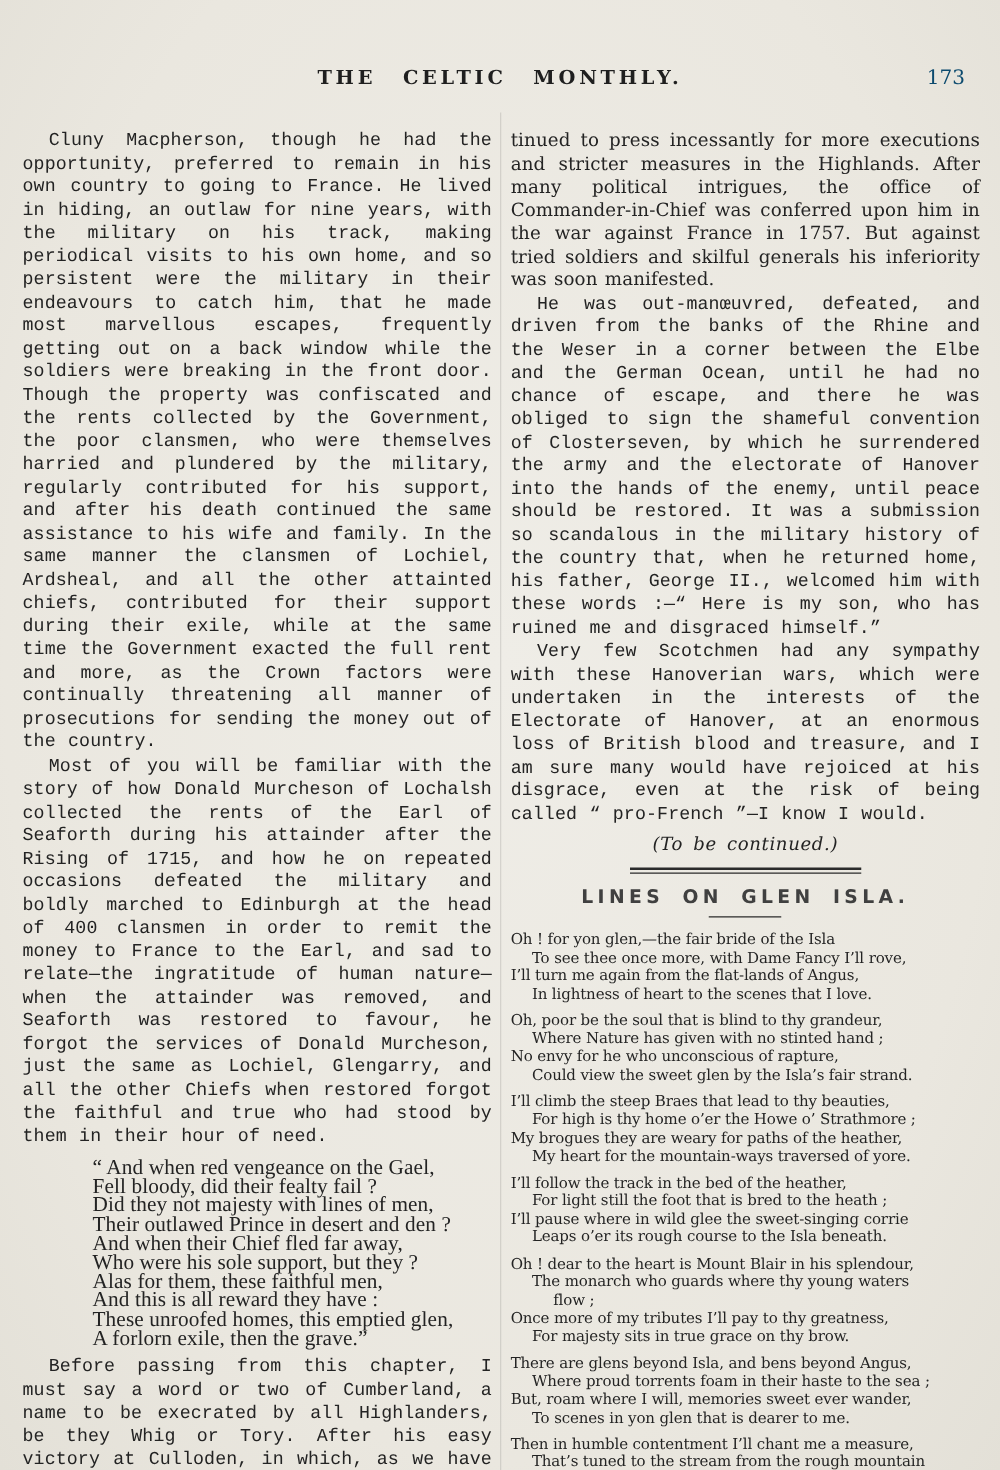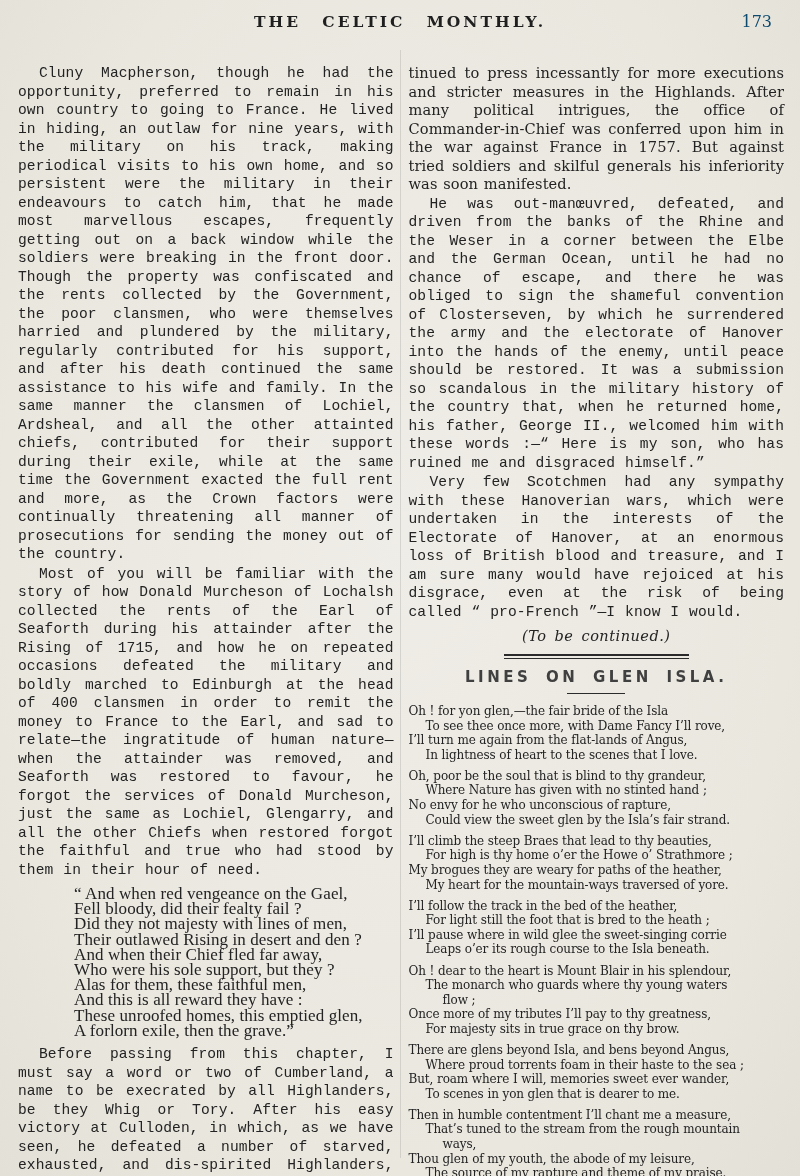--- a/index.html
+++ b/index.html
@@ -4,21 +4,21 @@
 <style>
   html,body{margin:0;padding:0;}
   body{
     width:800px;height:1176px;overflow:hidden;
     background:#ece9e2;
     background-image:radial-gradient(ellipse at 50% 45%, #efede7 0%, #eae7df 70%, #e3e0d7 100%);
     font-family:"DejaVu Serif","Liberation Serif",serif;
     color:#232323;
     position:relative;
   }
-  .page{position:relative;width:800px;height:896px;}
+  .page{position:relative;width:800px;height:896px;margin-top:40px;}
   
   .header{position:relative;height:46px;padding-top:12px;}
   .journal{
     text-align:center;font-size:15.5px;font-weight:700;
     letter-spacing:3px;word-spacing:13px;color:#1f1f1f;
   }
   .pagenum{position:absolute;top:12px;right:28px;font-size:16px;color:#0c4a6e;}
   
   .cols{display:flex;gap:15px;padding:6px 16px 0 18px;}
   .col{flex:1;min-width:0;}
@@ -77,21 +77,21 @@
 
   <div class="cols">
 
     <div class="col">
       <p class="para indent">Cluny Macpherson, though he had the opportunity, preferred to remain in his own country to going to France.  He lived in hiding, an outlaw for nine years, with the military on his track, making periodical visits to his own home, and so persistent were the military in their endeavours to catch him, that he made most marvellous escapes, frequently getting out on a back window while the soldiers were breaking in the front door.  Though the property was confiscated and the rents collected by the Government, the poor clansmen, who were themselves harried and plundered by the military, regularly contributed for his support, and after his death continued the same assistance to his wife and family.  In the same manner the clansmen of Lochiel, Ardsheal, and all the other attainted chiefs, contributed for their support during their exile, while at the same time the Government exacted the full rent and more, as the Crown factors were continually threatening all manner of prosecutions for sending the money out of the country.</p>
       <p class="para indent">Most of you will be familiar with the story of how Donald Murcheson of Lochalsh collected the rents of the Earl of Seaforth during his attainder after the Rising of 1715, and how he on repeated occasions defeated the military and boldly marched to Edinburgh at the head of 400 clansmen in order to remit the money to France to the Earl, and sad to relate—the ingratitude of human nature—when the attainder was removed, and Seaforth was restored to favour, he forgot the services of Donald Murcheson, just the same as Lochiel, Glengarry, and all the other Chiefs when restored forgot the faithful and true who had stood by them in their hour of need.</p>
       <div class="verse-quote">
           <div class="vline">“ And when red vengeance on the Gael,</div>
           <div class="vline">Fell bloody, did their fealty fail ?</div>
           <div class="vline">Did they not majesty with lines of men,</div>
-          <div class="vline">Their outlawed Rising in desert and den ?</div>
+          <div class="vline">Their outlawed Prince in desert and den ?</div>
           <div class="vline">And when their Chief fled far away,</div>
           <div class="vline">Who were his sole support, but they ?</div>
           <div class="vline">Alas for them, these faithful men,</div>
           <div class="vline">And this is all reward they have :</div>
           <div class="vline">These unroofed homes, this emptied glen,</div>
           <div class="vline">A forlorn exile, then the grave.”</div>
         </div>
       <p class="para indent">Before passing from this chapter, I must say a word or two of Cumberland, a name to be execrated by all Highlanders, be they Whig or Tory.  After his easy victory at Culloden, in which, as we have seen, he defeated a number of starved, exhausted, and dis-spirited Highlanders, with a well-fed and disciplined army, more than double their number, and after satiating his bloody appetite with murder and pillage in the north, he went to London, where he received the applause of a sycophantic populace, and a vote of £25,000 a year from an equally obsequious Parliament, where he con-</p>
     </div>
 

